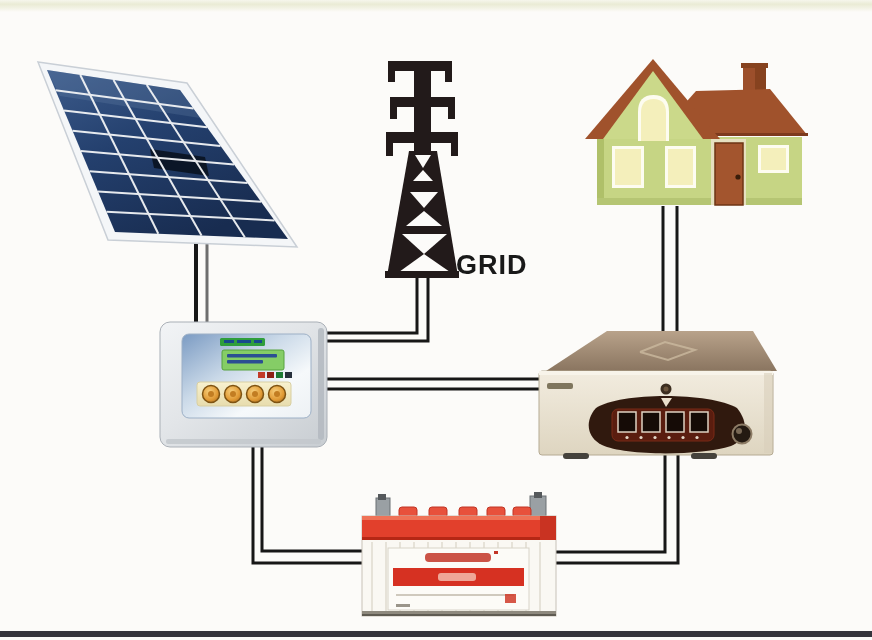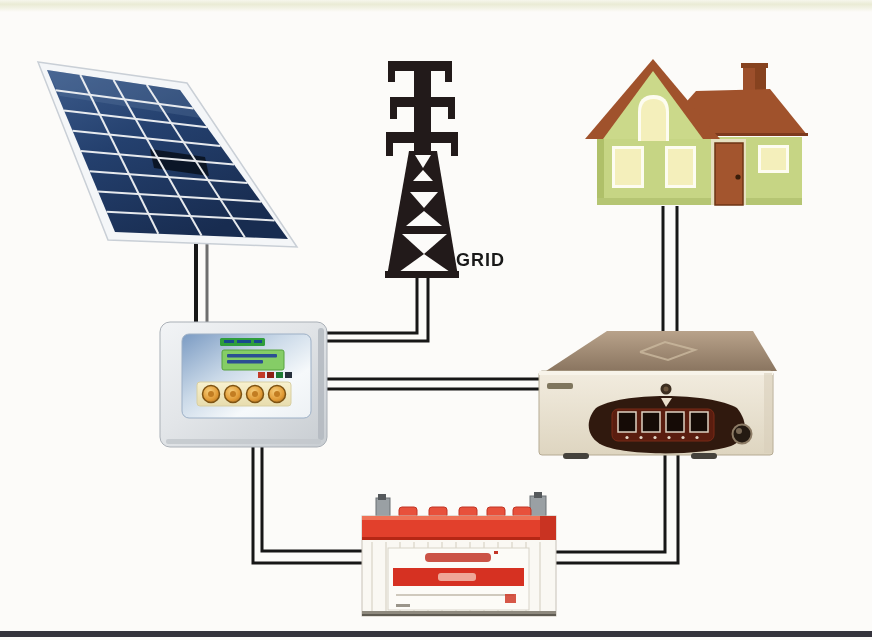--- a/index.html
+++ b/index.html
@@ -11,21 +11,21 @@
   .top-border{
     position:absolute;left:0;top:0;width:872px;height:12px;
     background:linear-gradient(#f6f6ec 0%,#eaebd5 35%,#f3f3e6 70%,#fcfbf9 100%);
   }
   .bottom-border{
     position:absolute;left:0;top:631px;width:872px;height:6px;
     background:#35343c;
   }
   .grid-label{
     position:absolute;left:456px;top:250px;
-    font-size:18px;font-weight:800;color:#191919;letter-spacing:1px;
+    font-size:27px;font-weight:800;color:#191919;letter-spacing:1px;
   }
   svg.scene{position:absolute;left:0;top:0;filter:blur(0.3px);}
 </style>
 </head>
 <body>
 
 <div class="stage">
   <div class="top-border"></div>
 
   <svg class="scene" width="872" height="640" viewBox="0 0 872 640">

